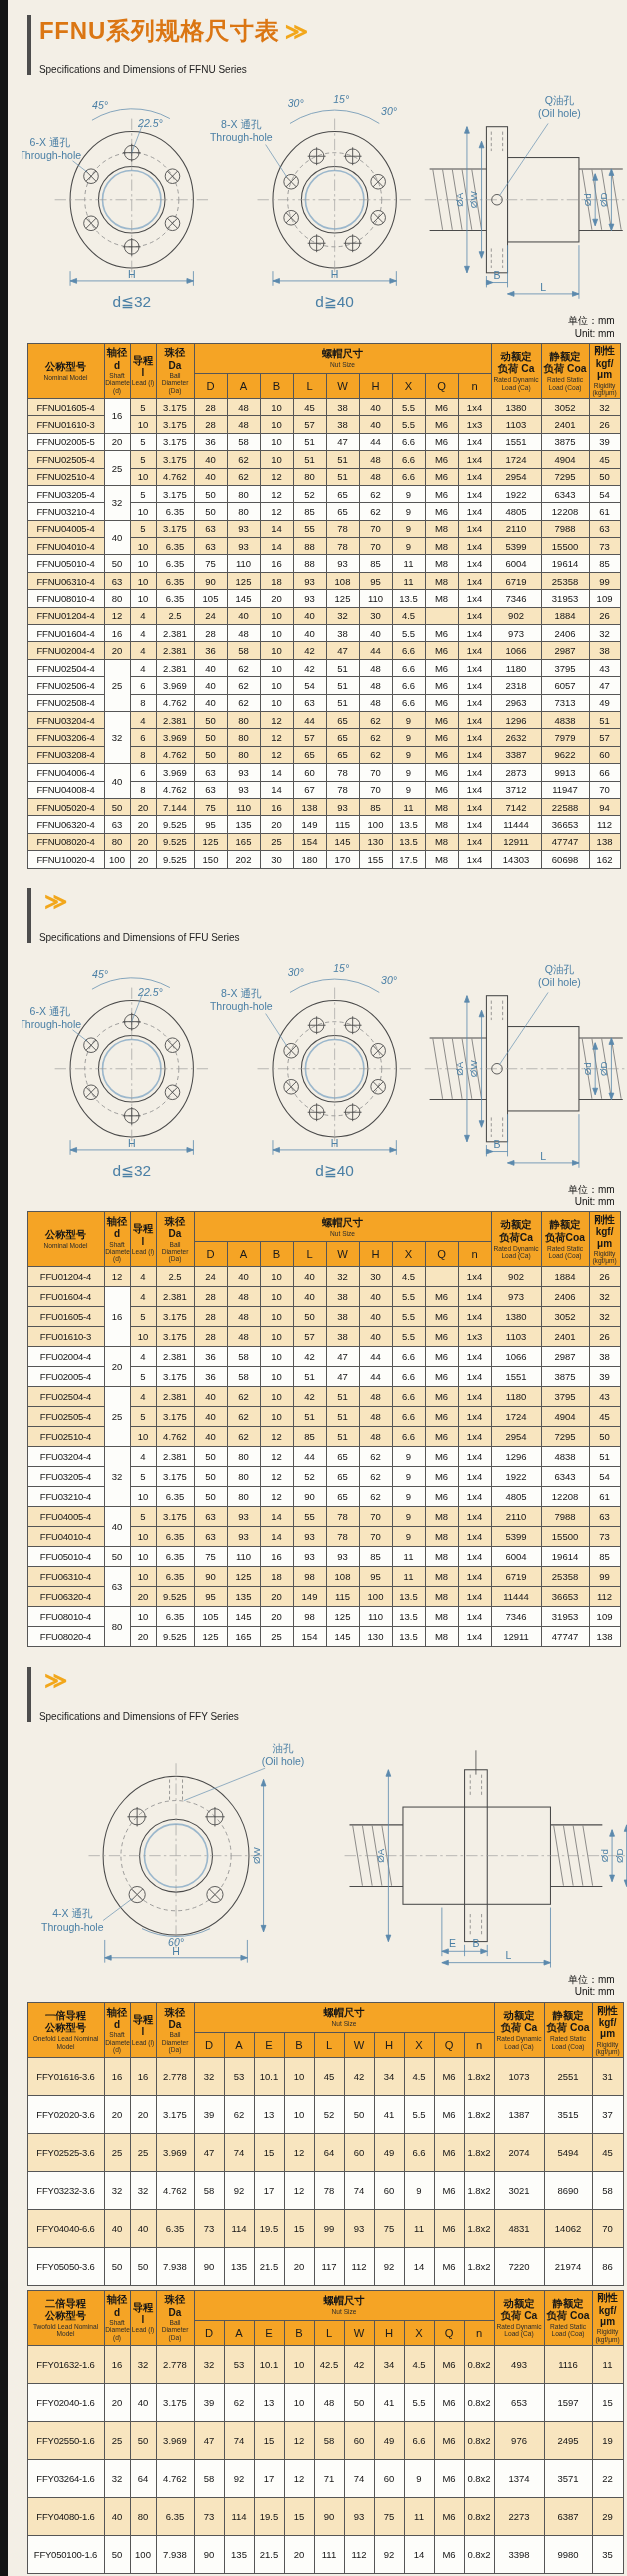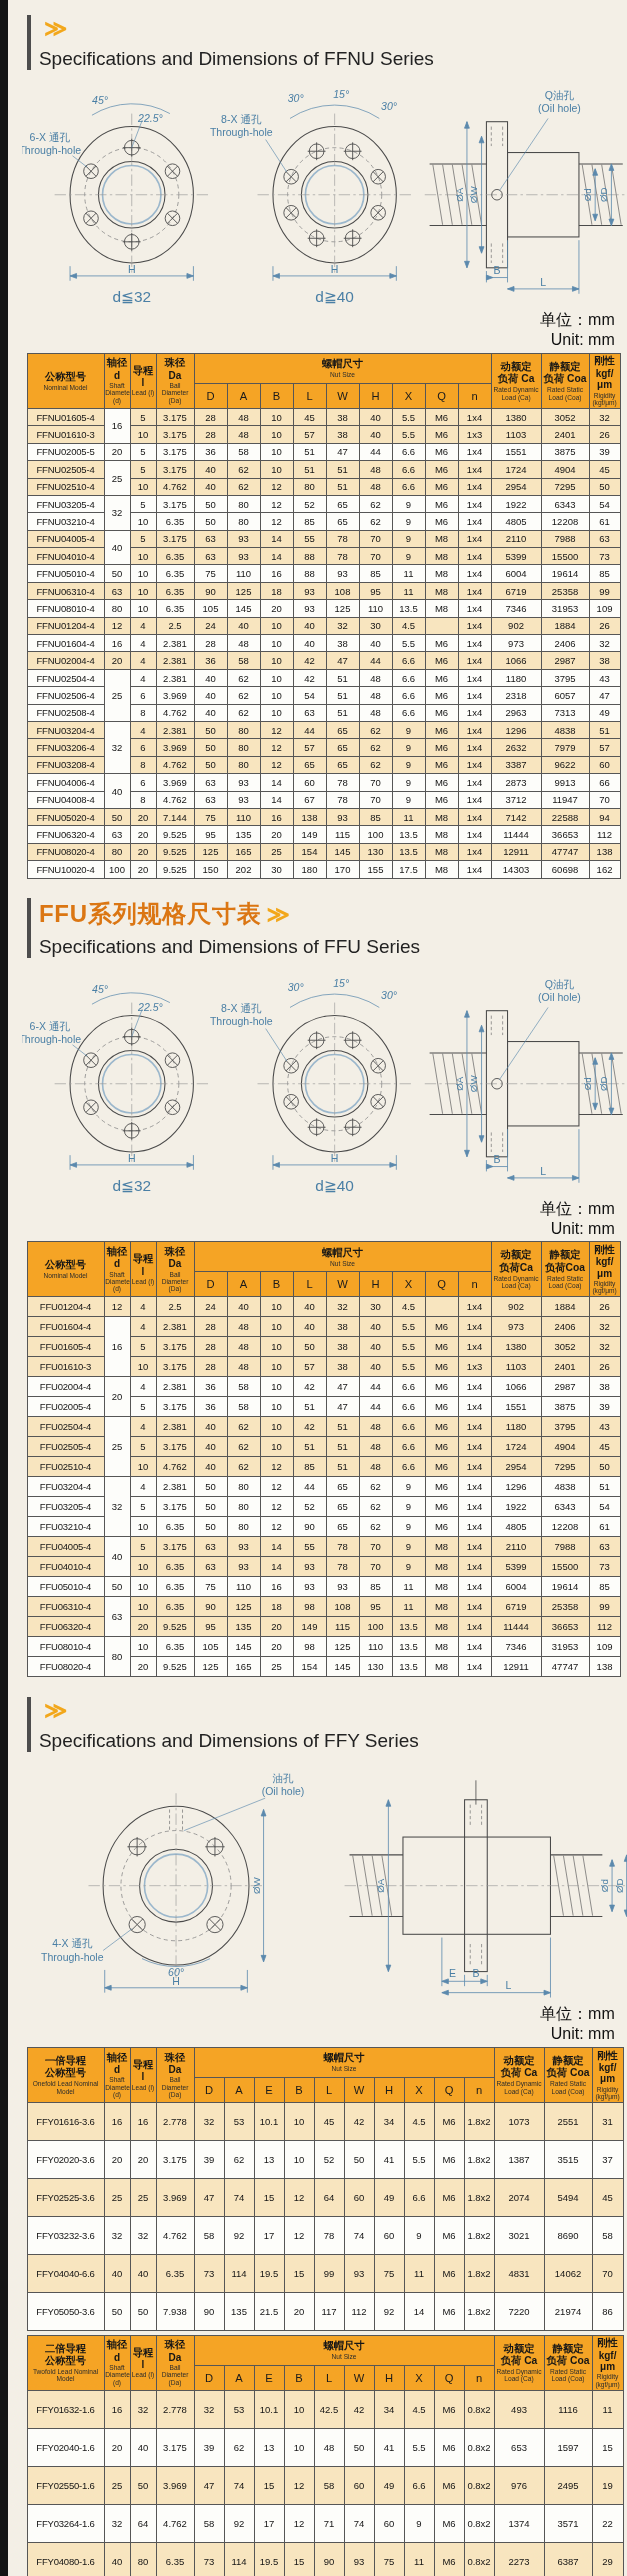--- a/index.html
+++ b/index.html
@@ -5,29 +5,29 @@
 *{margin:0;padding:0;box-sizing:border-box}
 body{width:628px;min-height:2576px;background:#f3efe6;font-family:"Liberation Sans",sans-serif;position:relative;color:#1b1b1b}
 .edge{position:absolute;left:0;top:0;width:8.3px;height:100%;background:#141414}
 .content{padding:6.6px 8.3px 20px 21.5px}
 
 .sec-head{display:flex;align-items:stretch;margin:8.3px 0 3.3px 5px}
 .sec-bar{width:4.1px;background:#4d4d4d;margin-right:8.3px}
 .sec-title-line{display:flex;align-items:baseline}
 .sec-title{font-size:24px;font-weight:bold;color:#db7613;letter-spacing:0.8px}
 .sec-arrow{font-size:22.3px;font-weight:bold;color:#f2a71b;margin-left:5px}
-.sec-sub{font-size:19px;color:#222;margin-top:6px}
+.sec-sub{font-size:10px;color:#222;margin-top:17px}
 
 .drawing{width:100%;text-align:center;margin:1.7px 0 0 0}
 .drawing svg{display:block;margin:0 auto}
 .dtxt{fill:#4a7fa5;font-size:13px}
 .dtxt-big{fill:#4a7fa5;font-size:19px}
 .dtxt-dim{fill:#4a7fa5;font-size:12px}
 
-.unit{text-align:right;font-size:16px;line-height:1.25;color:#111;margin:0 5px 2.5px 0}
+.unit{text-align:right;font-size:10px;line-height:1.25;color:#111;margin:0 5px 2.5px 0}
 
 table.spec{border-collapse:collapse;margin-left:5px;table-layout:fixed;width:593px;background:#fdfdfa}
 table.spec th,table.spec td{border:0.8px solid #565656;text-align:center;vertical-align:middle;overflow:hidden}
 table.spec{border:1.7px solid #222}
 table.spec thead th{background:#f5a425;padding:1.7px 0.8px}
 .hcn{font-size:10.3px;font-weight:bold;color:#161616;line-height:1.2}
 .hsym{font-size:10px;font-weight:bold;color:#161616;line-height:1.15}
 .hen{font-size:6.6px;font-weight:normal;color:#2b2b2b;line-height:1.12;margin-top:0.8px}
 .th-sub{font-size:11.2px;font-weight:normal;height:25px}
 table.spec td{font-size:9.5px;color:#141414;padding:0 0.8px}
@@ -44,20 +44,21 @@
 </head>
 <body>
 
 <div class="edge"></div>
 <div class="content">
 
   <div class="sec-head">
     <div class="sec-bar"></div>
     <div>
       <div class="sec-title-line">
+        <span class="sec-title">FFNU系列规格尺寸表</span>
         <span class="sec-arrow">≫</span>
       </div>
       <div class="sec-sub">Specifications and Dimensions of FFNU Series</div>
     </div>
   </div>
 
   <div class="drawing">
     <svg width="605" height="237" viewBox="0 0 745 292">
       <g id="fdraw">
 
@@ -780,21 +781,20 @@
         </tr>
       </tbody>
     </table>
 
   <div class="sp-after"></div>
 
   <div class="sec-head">
     <div class="sec-bar"></div>
     <div>
       <div class="sec-title-line">
-        <span class="sec-title">FFU系列规格尺寸表</span>
         <span class="sec-arrow">≫</span>
       </div>
       <div class="sec-sub">Specifications and Dimensions of FFU Series</div>
     </div>
   </div>
 
   <div class="drawing">
     <svg width="605" height="237" viewBox="0 0 745 292">
       <use href="#fdraw"></use>
     </svg>

